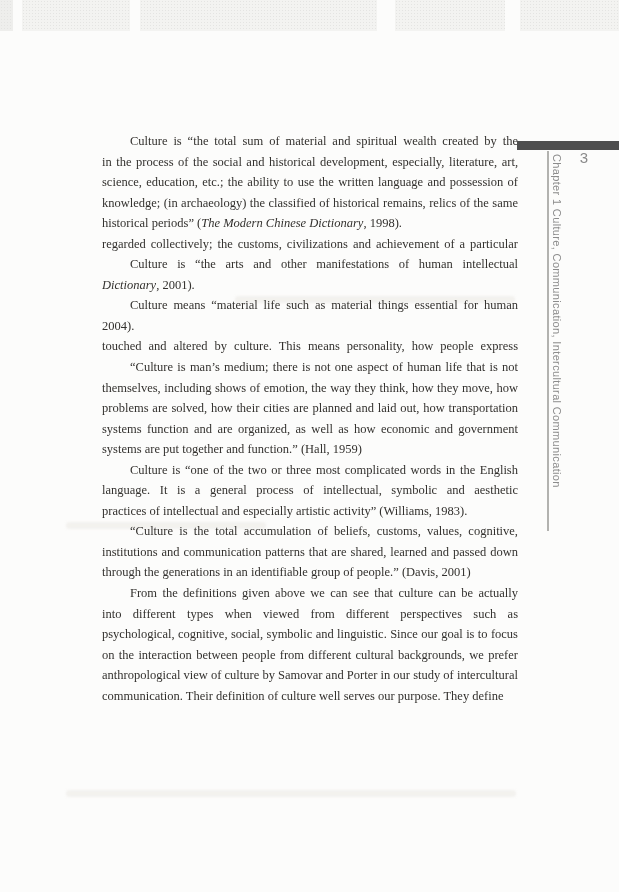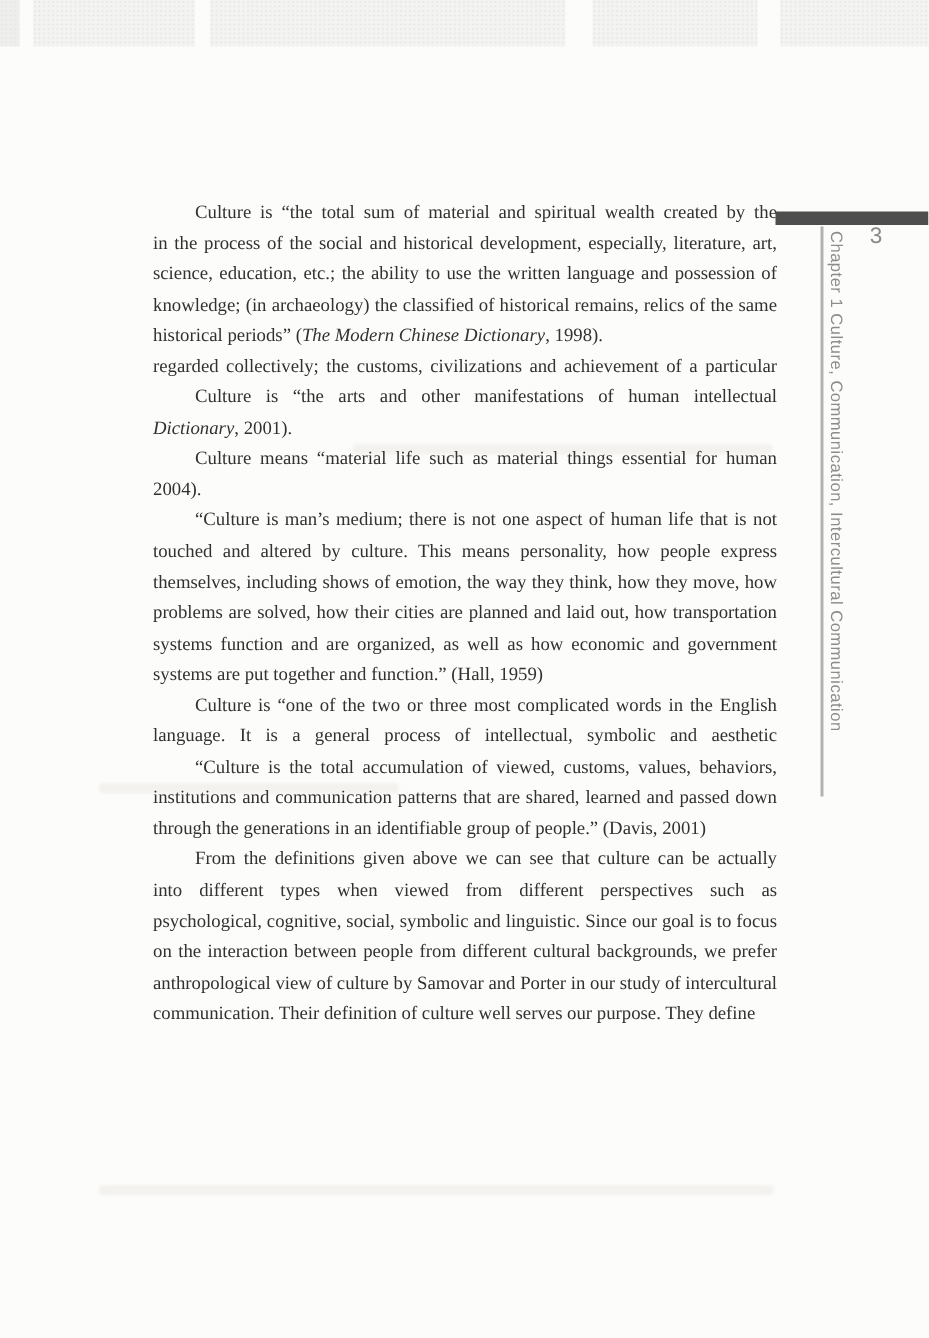--- a/index.html
+++ b/index.html
@@ -100,29 +100,30 @@
       <div class="line para-start">Culture is “the total sum of material and spiritual wealth created by the mankind</div>
       <div class="line">in the process of the social and historical development, especially, literature, art,</div>
       <div class="line">science, education, etc.; the ability to use the written language and possession of book</div>
       <div class="line">knowledge; (in archaeology) the classified of historical remains, relics of the same</div>
       <div class="line para-end">historical periods” (<i>The Modern Chinese Dictionary</i>, 1998).</div>
       <div class="line">regarded collectively; the customs, civilizations and achievement of a particular</div>
       <div class="line para-start">Culture is “the arts and other manifestations of human intellectual achievement</div>
       <div class="line para-end"><i>Dictionary</i>, 2001).</div>
       <div class="line para-start">Culture means “material life such as material things essential for human survival;</div>
       <div class="line para-end">2004).</div>
+      <div class="line">touched and altered by culture. This means personality, how people express</div>
       <div class="line para-start">“Culture is man’s medium; there is not one aspect of human life that is not</div>
-      <div class="line">touched and altered by culture. This means personality, how people express</div>
       <div class="line">themselves, including shows of emotion, the way they think, how they move, how</div>
       <div class="line">problems are solved, how their cities are planned and laid out, how transportation</div>
       <div class="line">systems function and are organized, as well as how economic and government</div>
       <div class="line para-end">systems are put together and function.” (Hall, 1959)</div>
       <div class="line para-start">Culture is “one of the two or three most complicated words in the English</div>
       <div class="line">language. It is a general process of intellectual, symbolic and aesthetic development;</div>
-      <div class="line para-start">“Culture is the total accumulation of viewed, customs, values, behaviors,</div>
+      <div class="line para-end">practices of intellectual and especially artistic activity” (Williams, 1983).</div>
+      <div class="line para-start">“Culture is the total accumulation of beliefs, customs, values, cognitive,</div>
       <div class="line">institutions and communication patterns that are shared, learned and passed down</div>
       <div class="line para-end">through the generations in an identifiable group of people.” (Davis, 2001)</div>
       <div class="line para-start">From the definitions given above we can see that culture can be actually classified</div>
       <div class="line">into different types when viewed from different perspectives such as anthropological,</div>
       <div class="line">psychological, cognitive, social, symbolic and linguistic. Since our goal is to focus</div>
       <div class="line">on the interaction between people from different cultural backgrounds, we prefer the</div>
       <div class="line">anthropological view of culture by Samovar and Porter in our study of intercultural</div>
       <div class="line para-end">communication. Their definition of culture well serves our purpose. They define</div>
     </div>
 

